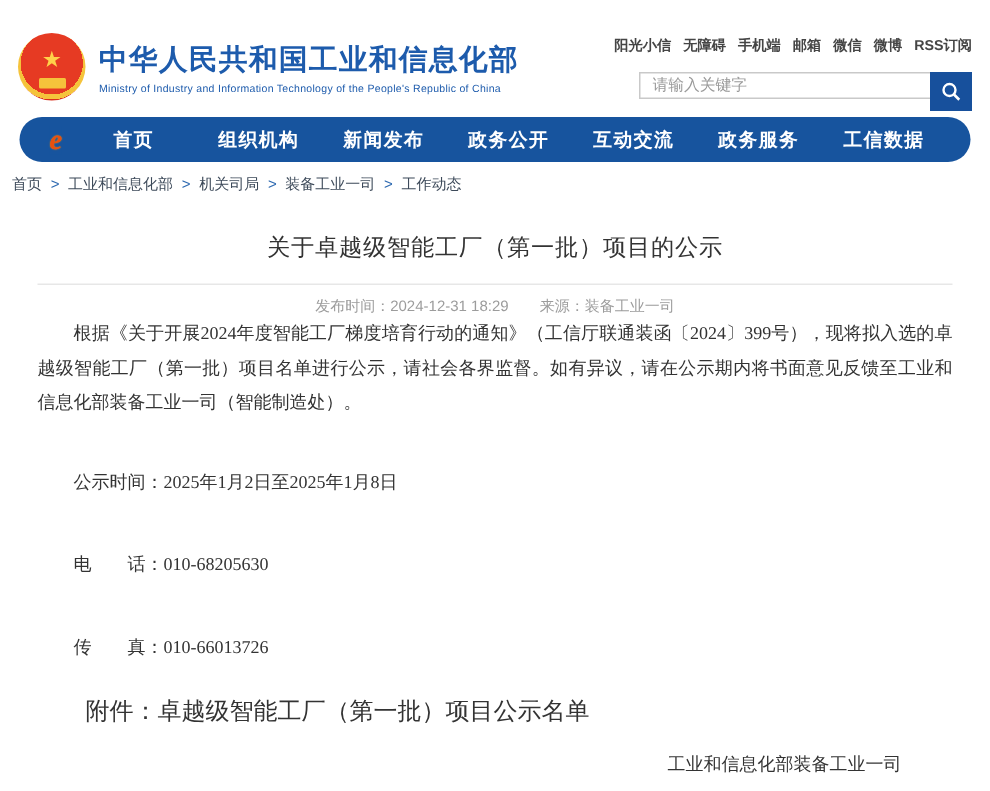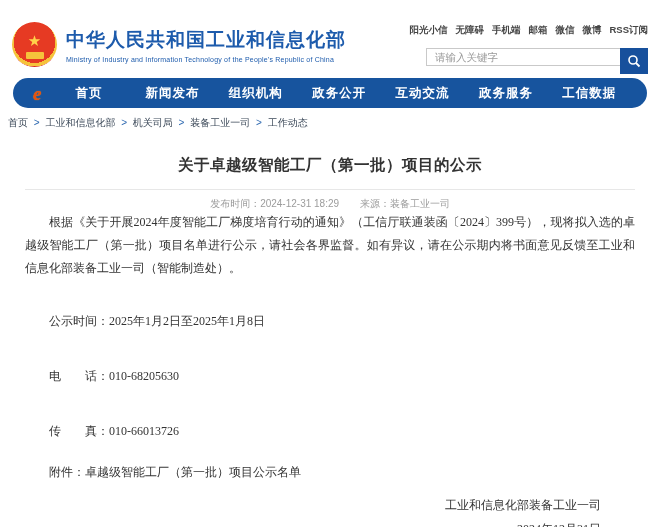--- a/index.html
+++ b/index.html
@@ -42,31 +42,31 @@
   .nav-item { flex:1; text-align:center; color:#fff; font-size:12.5px; font-weight:bold;
               letter-spacing:1px; cursor:pointer; }
 
   
   .breadcrumb { margin:8px 0 0 8px; font-size:10px; color:#3d4a5a; }
   .breadcrumb .bc-item { cursor:pointer; }
   .breadcrumb .sep { color:#2f6ab1; margin:0 3px; }
 
   
   .article { margin:0 25px; color:#333; }
-  .art-title { text-align:center; font-size:15.5px; font-weight:bold; color:#333;
+  .art-title { text-align:center; font-size:15.5px; font-weight:normal; color:#333;
                margin-top:25px; letter-spacing:.5px; }
   .art-divider { border:none; border-top:1px solid #e7e7e7; margin-top:13px; }
   .art-meta { text-align:center; font-size:10px; color:#9c9c9c; margin-top:7px; }
   .art-meta .meta-src { margin-left:18px; }
   .serif { font-family:"Liberation Serif","DejaVu Serif", serif; }
   .art-body { font-size:12px; line-height:1.9; text-align:justify;
               text-indent:2em; color:#333; }
   .info-lines { margin-top:13px; font-size:12px; line-height:2.05; }
   .info-lines div { padding-left:2em;margin-top:30px; }
-  .attach-line { margin-top:21px; font-size:12px; padding-left:2em;font-family:Liberation Serif, serif; }
+  .attach-line { margin-top:21px; font-size:16px; padding-left:2em;font-family:Liberation Serif, serif; }
   .signature { margin-top:12px; text-align:right; padding-right:34px; font-size:12px;
                line-height:2.0; }
 
   
   .attach-heading { margin:32px 0 0 35px; font-size:13px; font-weight:bold; color:#c2410c; }
 </style>
 </head>
 <body>
 
 <div class="header">
@@ -103,22 +103,22 @@
           <line x1="9" y1="9" x2="12.5" y2="12.5" stroke="#fff" stroke-width="1.8"></line>
         </svg>
       </button>
     </div>
   </div>
 </div>
 
 <div class="nav">
   <span class="nav-logo">e</span>
   <span class="nav-item">首页</span>
+  <span class="nav-item">组织机构</span>
   <span class="nav-item">新闻发布</span>
-  <span class="nav-item">组织机构</span>
   <span class="nav-item">政务公开</span>
   <span class="nav-item">互动交流</span>
   <span class="nav-item">政务服务</span>
   <span class="nav-item">工信数据</span>
 </div>
 
 <div class="breadcrumb">
   <span class="bc-item">首页</span>
   <span class="sep">&gt;</span>
   <span class="bc-item">工业和信息化部</span>

